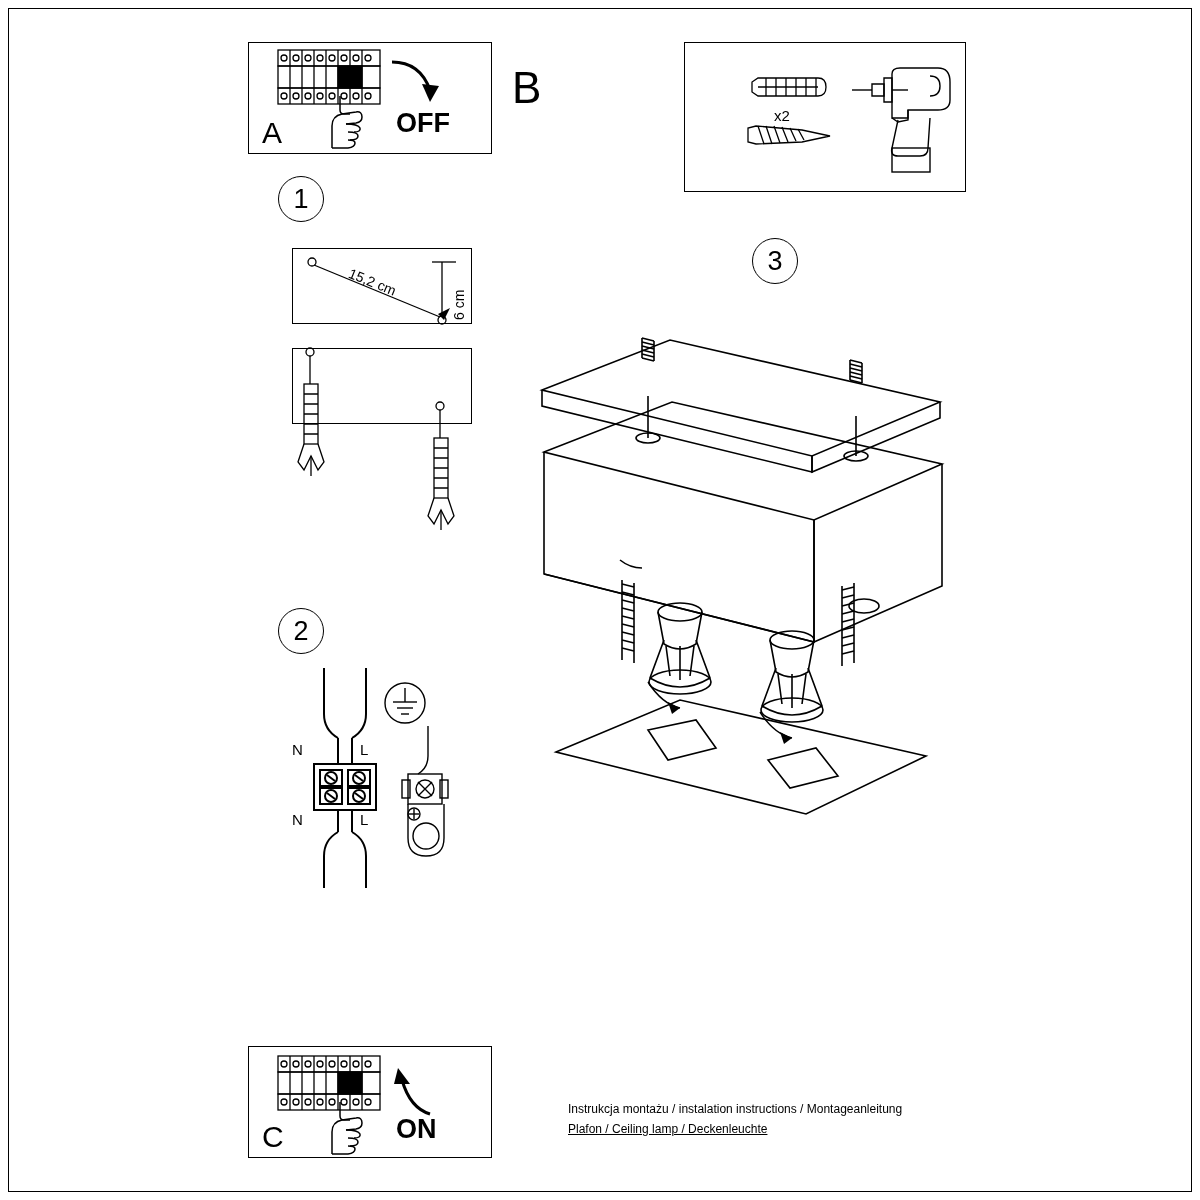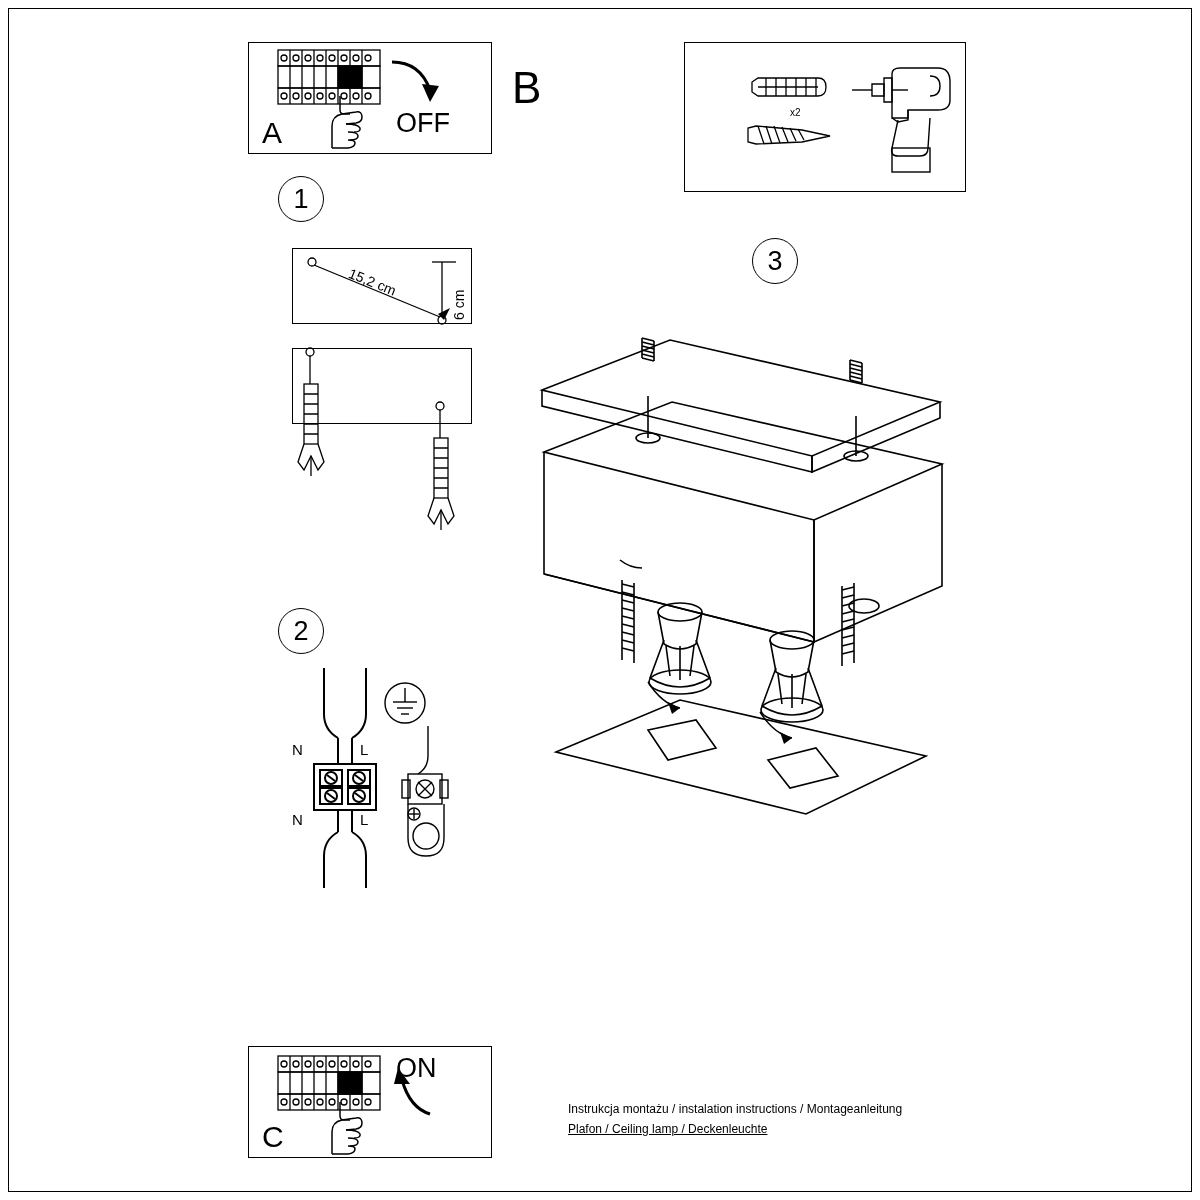--- a/index.html
+++ b/index.html
@@ -54,21 +54,21 @@
     line-height: 1;
   }
   .label-letter {
     position: absolute;
     font-size: 30px;
     line-height: 1;
   }
   .label-word {
     position: absolute;
     font-size: 27px;
-    font-weight: normal;
+    font-weight: bold;
     line-height: 1;
   }
   .cap-text {
     position: absolute;
     font-size: 12px;
     line-height: 1.55;
     white-space: nowrap;
   }
   .small-txt {
     position: absolute;
@@ -163,21 +163,21 @@
     </g>
   </svg>
 
   <svg style="position:absolute; left:742px; top:122px;" width="96" height="26" viewBox="0 0 96 26">
     <g stroke="#000" stroke-width="1.3" class="nofill">
       <path d="M6 6 L6 20 L14 22 L60 20 L88 14 L60 8 L14 4 Z"></path>
       <path d="M16 4 L22 22 M24 4 L30 22 M32 4 L38 21 M40 5 L46 20 M48 6 L54 19 M56 7 L62 18"></path>
     </g>
   </svg>
 
-  <div class="small-txt" style="left:790px; top:108px; font-size:10px;">x2</div>
+  <div class="small-txt" style="left:774px; top:108px; font-size:15px;">x2</div>
 
   <svg style="position:absolute; left:846px; top:56px;" width="116" height="120" viewBox="0 0 116 120">
     <g stroke="#000" stroke-width="1.4" class="nofill">
       <path d="M6 34 L26 34"></path>
       <path d="M26 28 L26 40 L38 40 L38 28 Z"></path>
       <path d="M38 22 L38 46 L46 46 L46 22 Z"></path>
       <path d="M46 18 Q46 12 54 12 L92 12 Q104 12 104 26 L104 44 Q104 54 92 54 L62 54 L62 62 L46 62 Z"></path>
       <path d="M62 54 L62 64 L52 66 L46 62"></path>
       <path d="M52 64 L46 92 Q44 100 52 100 L74 100 Q82 100 82 92 L84 62"></path>
       <rect x="46" y="92" width="38" height="24"></rect>
@@ -393,21 +393,21 @@
     <g stroke="#000" stroke-width="1.5" class="nofill">
       <path d="M22 4 L22 18 Q22 22 26 22 L32 22"></path>
       <path d="M14 56 L14 34 Q14 24 24 22 L38 20 Q44 19 44 25 Q44 30 38 31 L28 32"></path>
       <path d="M28 32 Q40 32 42 36 Q43 40 36 40"></path>
       <path d="M30 40 Q40 40 40 44 Q40 48 32 48"></path>
       <path d="M30 48 Q37 48 37 51 Q37 55 30 56 L14 56"></path>
     </g>
   </svg>
 
   <div class="label-letter" style="left:262px; top:1122px;">C</div>
-  <div class="label-word" style="left:396px; top:1055px;">ON</div>
+  <div class="label-word" style="left:396px; top:1116px;">ON</div>
 
   <svg style="position:absolute; left:384px; top:1064px;" width="64" height="56" viewBox="0 0 64 56">
     <path d="M46 50 Q26 44 18 16" stroke="#000" stroke-width="3" class="nofill"></path>
     <path d="M14 4 L26 20 L10 20 Z" fill="#000"></path>
   </svg>
 
   <div class="cap-text" style="left:568px; top:1100px;">Instrukcja montażu / instalation instructions / Montageanleitung</div>
   <div class="cap-text" style="left:568px; top:1120px;text-decoration:underline;">Plafon / Ceiling lamp / Deckenleuchte</div>
 
 </div>

